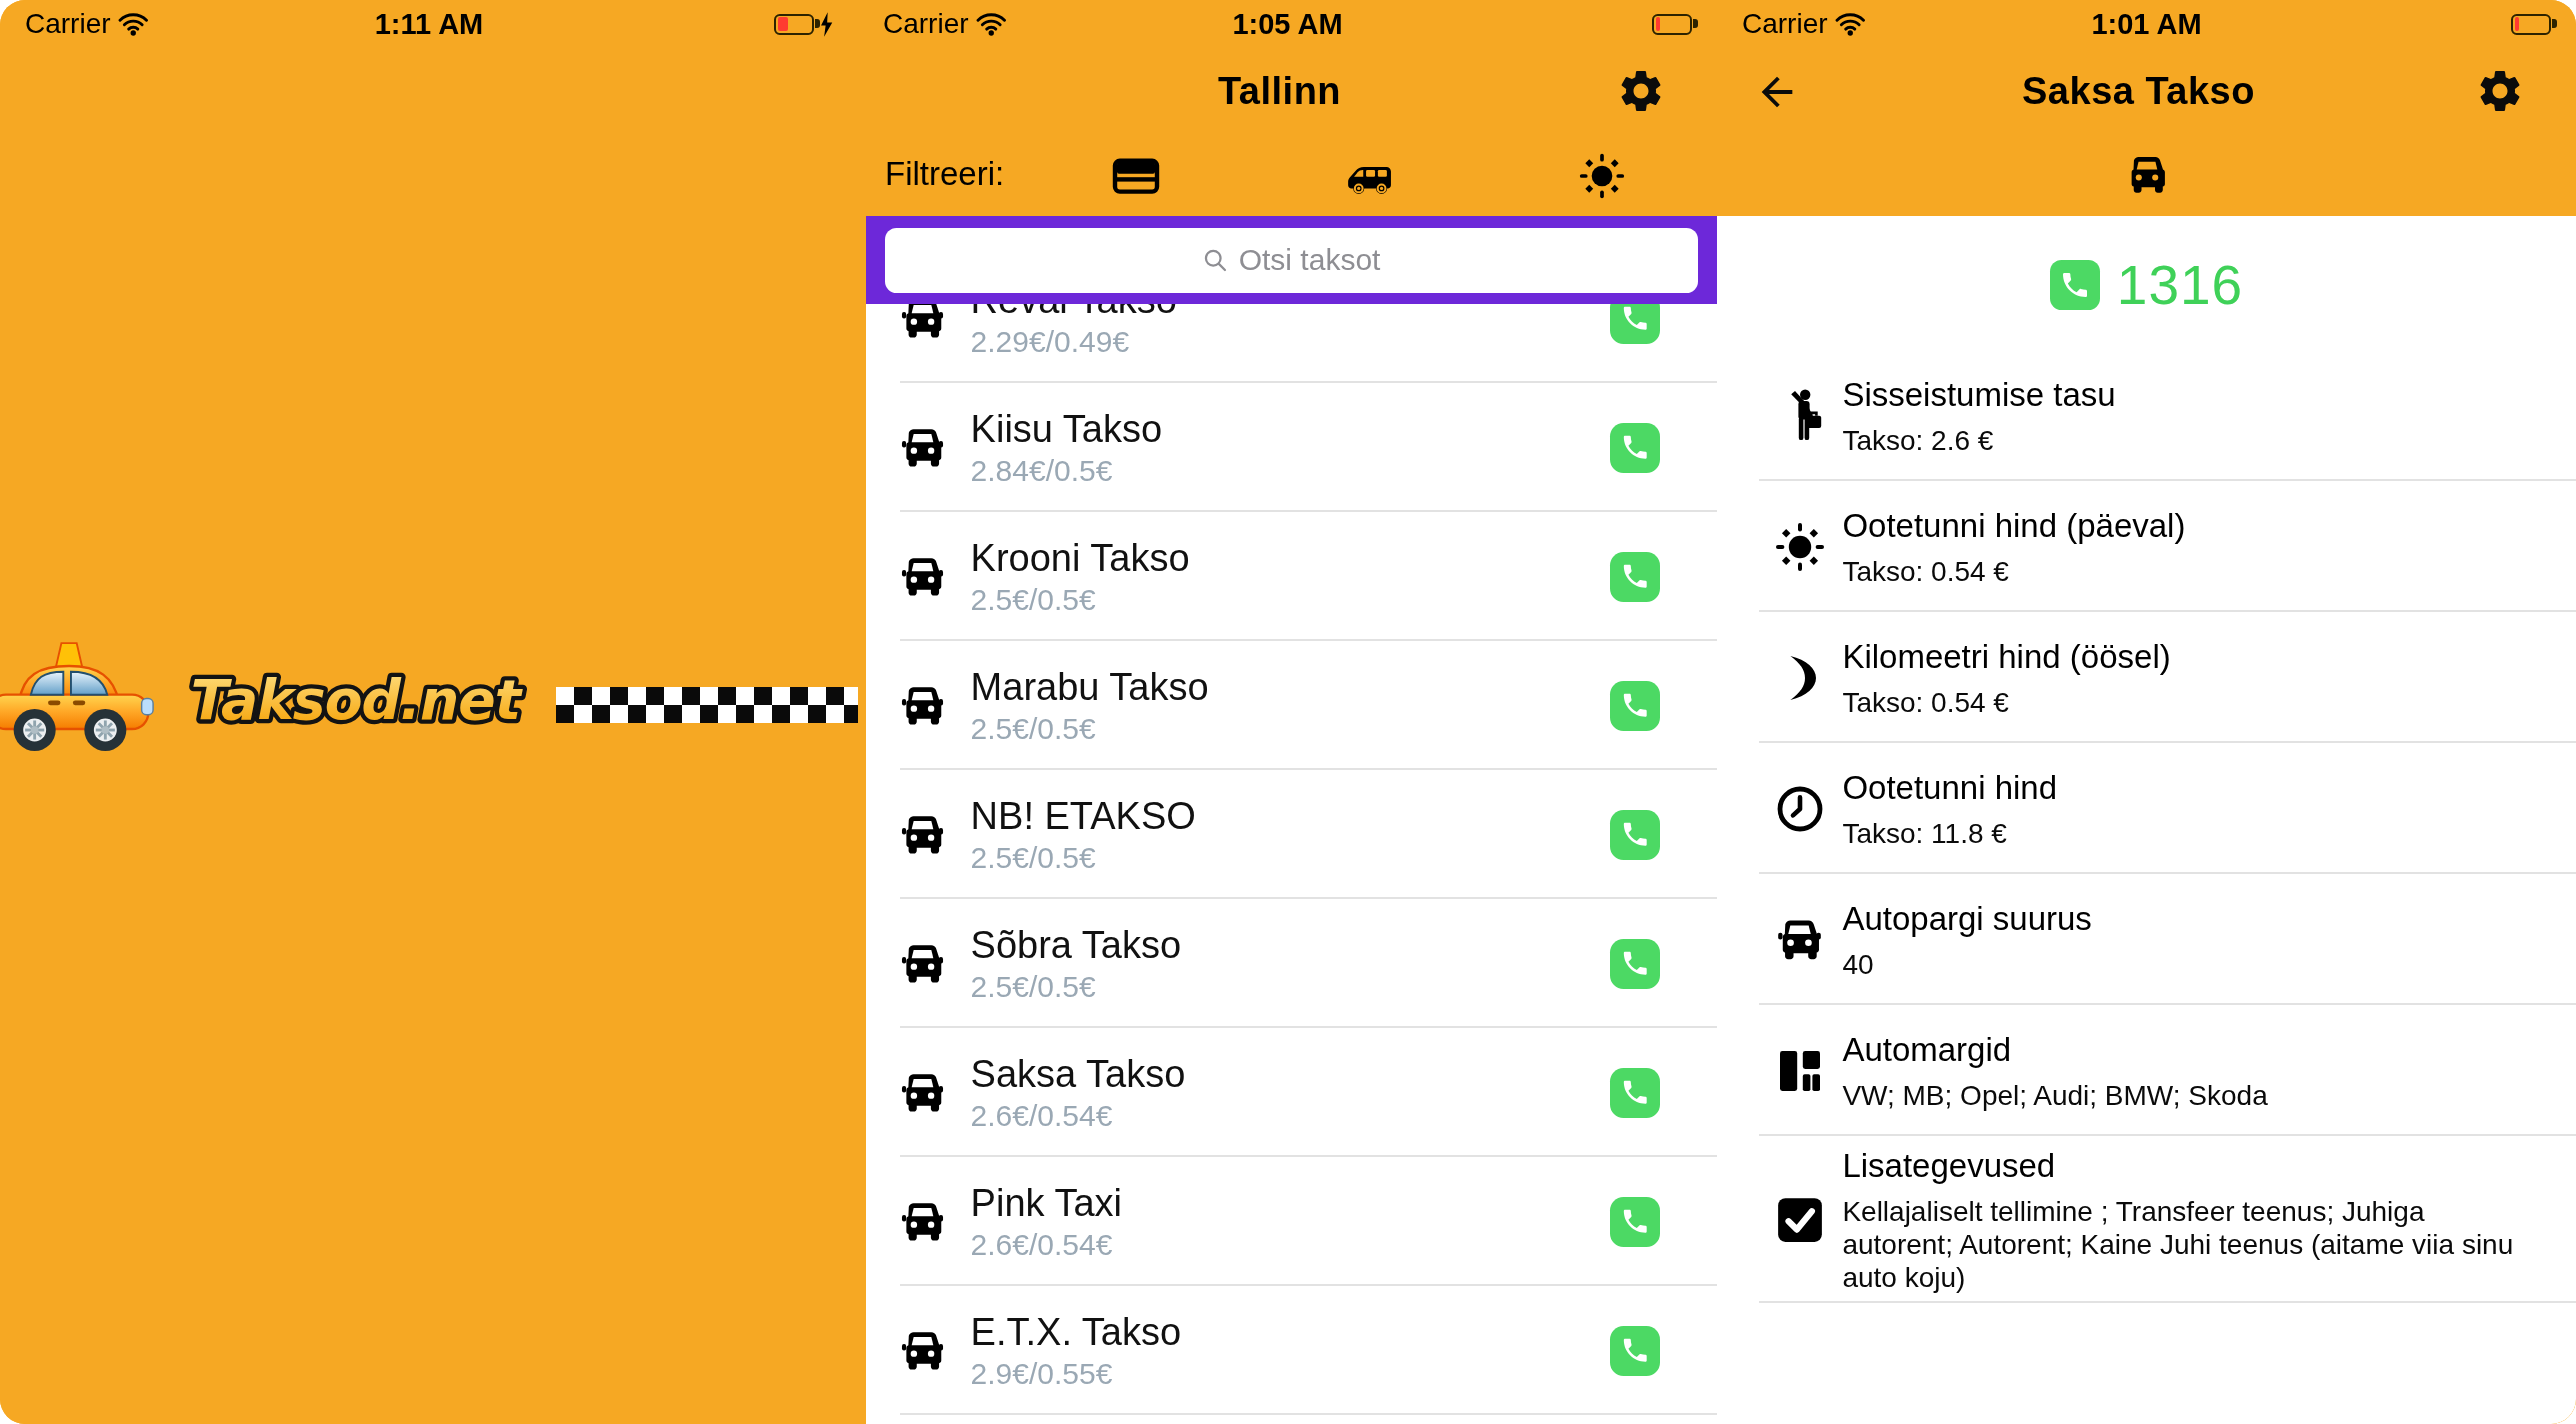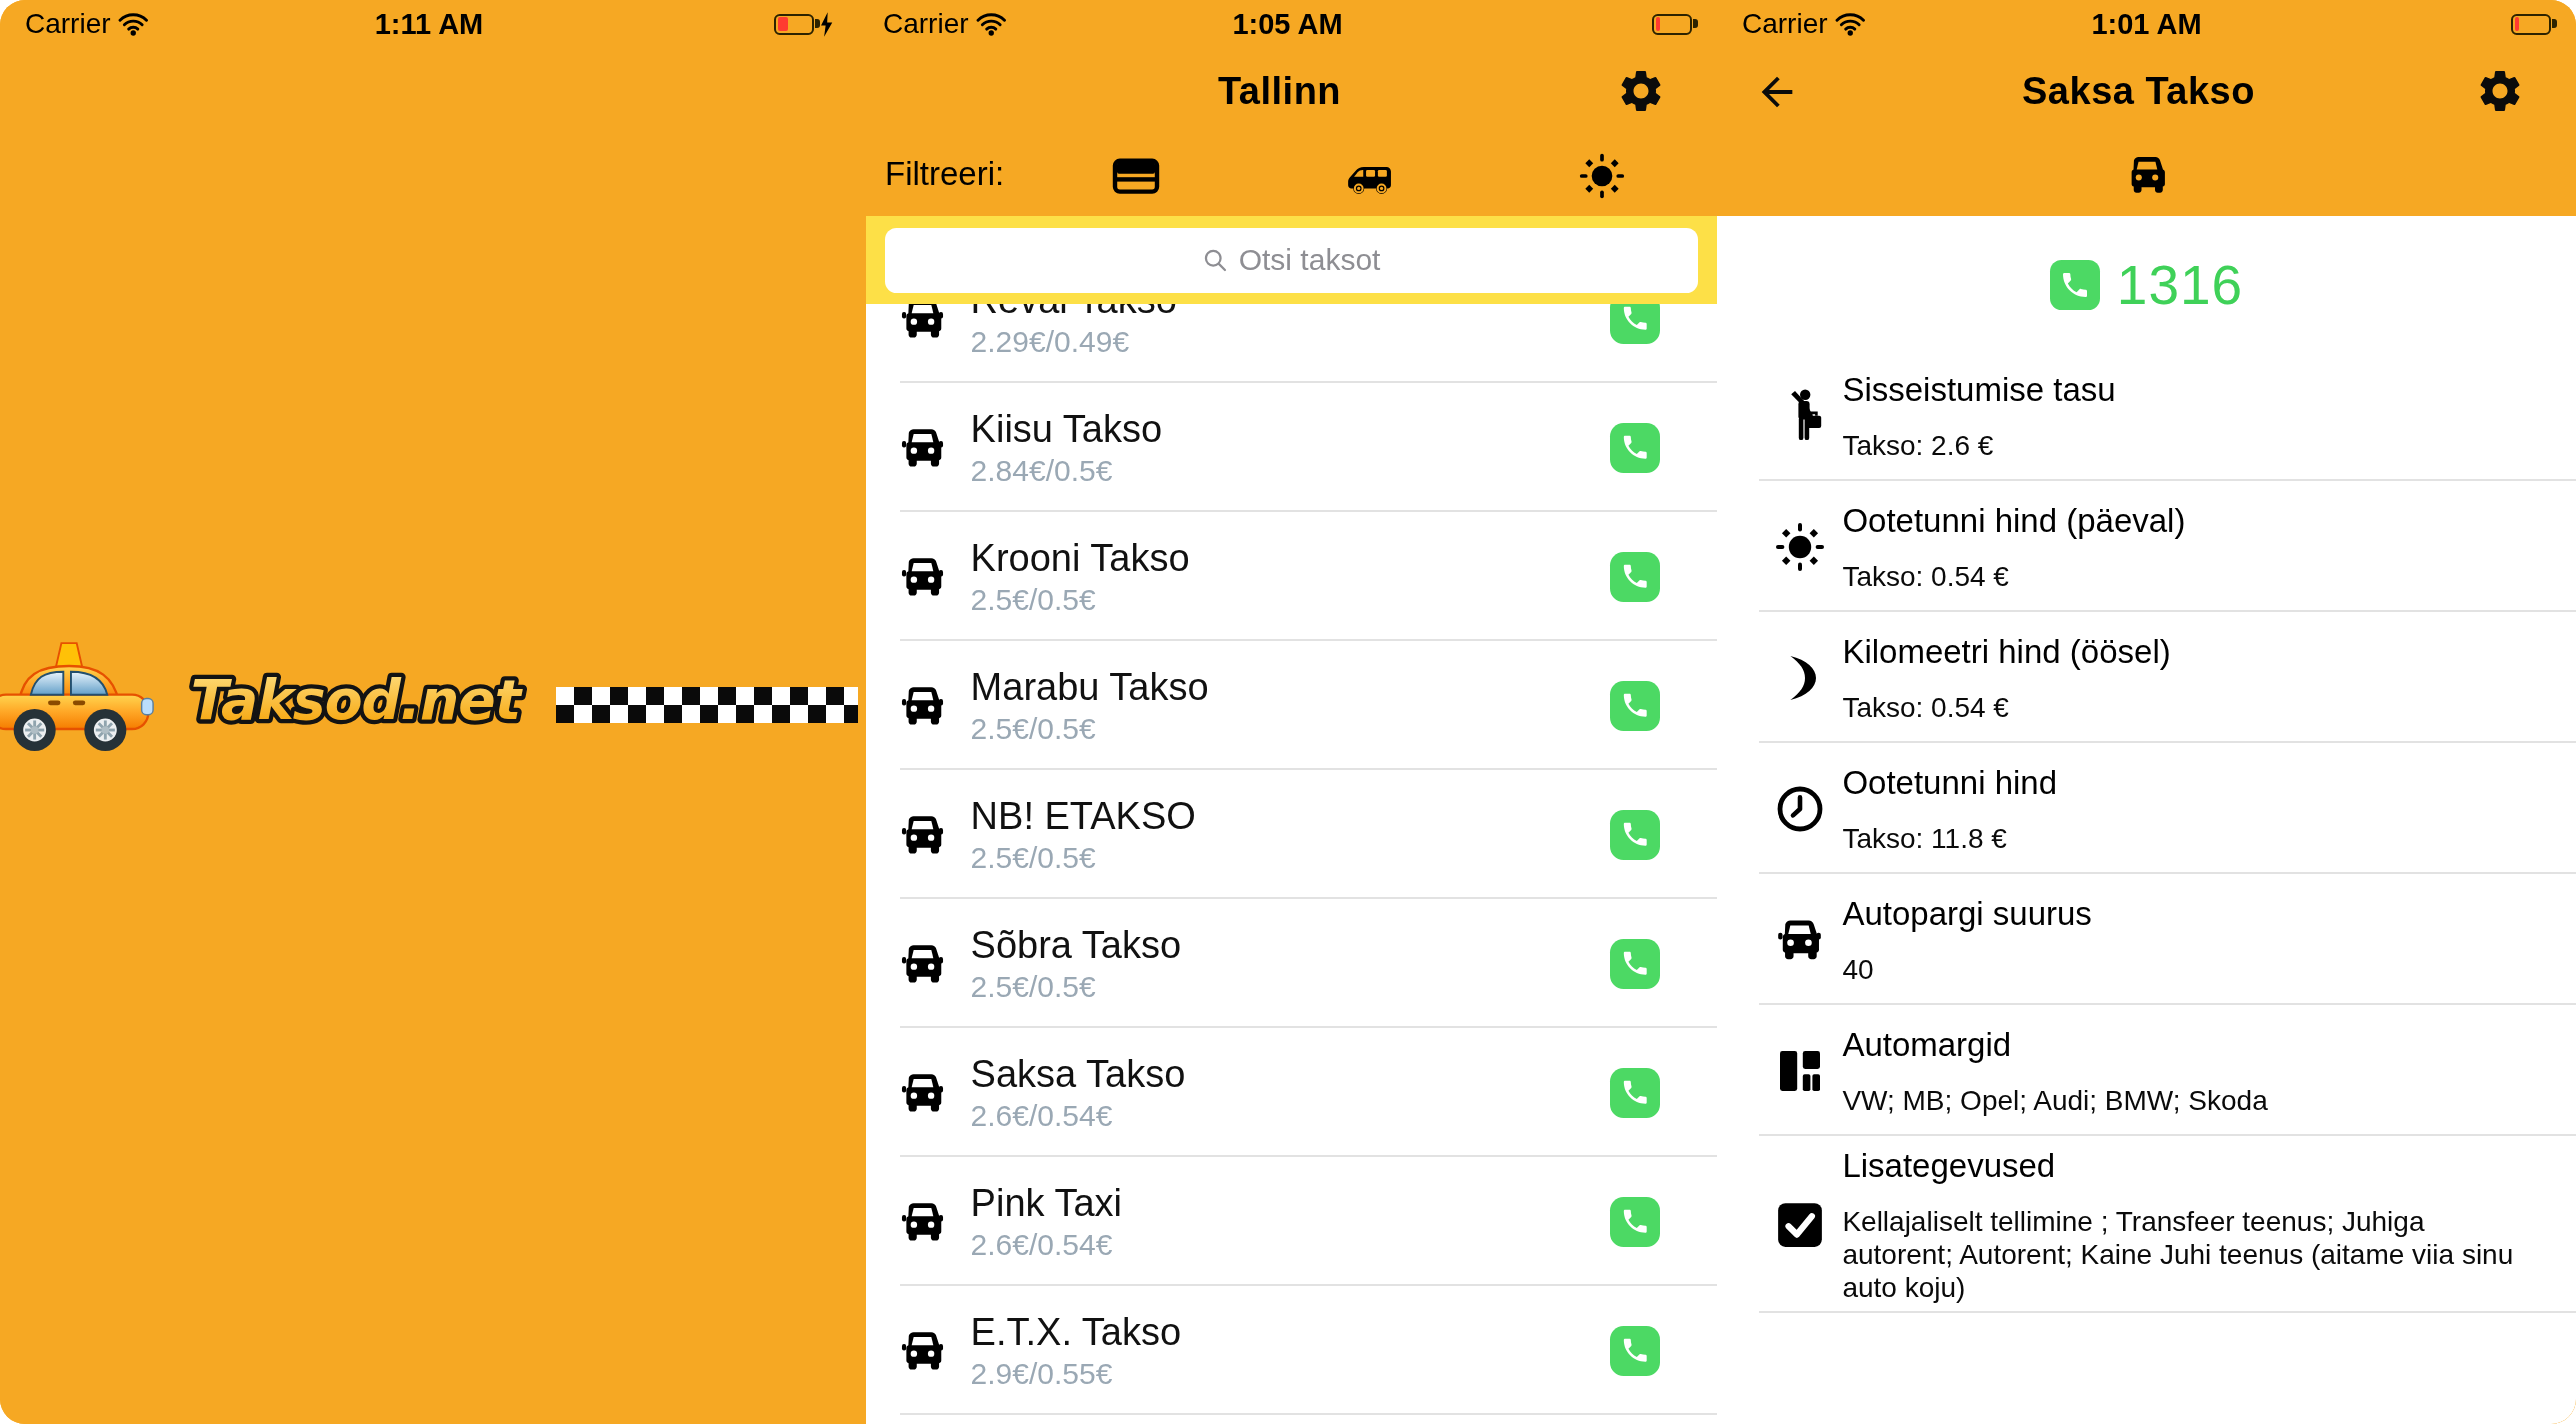--- a/index.html
+++ b/index.html
@@ -33,21 +33,21 @@
 
   
   .filter-row{position:absolute;top:134px;left:0;right:0;height:82px;z-index:5;}
   .filter-label{position:absolute;left:27px;top:21px;font-size:33px;}
   .filter-icon{position:absolute;top:15.3px;width:53px;height:53px;display:flex;align-items:center;justify-content:center;cursor:pointer;}
   .filter-icon.f1{left:251px;}
   .filter-icon.f2{left:483px;}
   .filter-icon.f3{left:717px;}
 
   .list-body{position:absolute;top:216px;left:7.6px;right:0;bottom:0;background:#fff;z-index:1;}
-  .search-strip{position:absolute;top:0;left:0;right:0;height:88px;background:#fde047;z-index:4;}
+  .search-strip{position:absolute;top:0;left:0;right:0;height:88px;background:#6d28d9;z-index:4;}
   .search-field{position:absolute;left:19px;right:19px;top:11.5px;height:65px;background:#fff;border-radius:11.5px;
     display:flex;align-items:center;justify-content:center;gap:9.5px;cursor:text;}
   .search-ph{font-size:30px;color:#8E8E93;}
 
   .rows{padding-top:38px;position:relative;z-index:1;}
   .trow{position:relative;height:129px;display:flex;align-items:center;background:#fff;}
   .trow::after{content:'';position:absolute;left:34px;right:0;bottom:0;height:1.9px;background:#E2E2E2;}
   .trow .caricon{width:55px;margin-left:29px;display:flex;align-items:center;justify-content:center;flex:none;}
   .trow .ttext{margin-left:21px;display:flex;flex-direction:column;}
   .tname{font-size:38px;color:#111;line-height:44px;}
@@ -60,21 +60,21 @@
   .detail-body{position:absolute;top:216px;left:0;right:0;bottom:0;background:#fff;z-index:1;}
   .phone-line{margin-top:37px;display:flex;align-items:center;justify-content:center;gap:17px;}
   .phone-badge{width:50px;height:50px;border-radius:11.5px;background:#4CD964;display:flex;align-items:center;justify-content:center;cursor:pointer;}
   .phone-number{font-size:55px;color:#3FD158;letter-spacing:1px;cursor:pointer;}
   .drows{margin-top:33px;}
   .drow{position:relative;display:flex;align-items:center;min-height:131px;padding:9.5px 25px 9.5px 53px;}
   .drow::after{content:'';position:absolute;left:42px;right:0;bottom:0;height:1.9px;background:#E2E2E2;}
   .dicon{width:59px;flex:none;display:flex;align-items:center;justify-content:center;}
   .dtext{margin-left:13.4px;display:flex;flex-direction:column;}
   .dtitle{font-size:33px;color:#000;line-height:40px;}
-  .dvalue{font-size:28px;color:#0a0a0a;line-height:33px;margin-top:19px;max-width:697px;}
+  .dvalue{font-size:28px;color:#0a0a0a;line-height:33px;margin-top:9px;max-width:697px;}
 
   
   .logo{position:absolute;left:50%;top:641px;transform:translateX(-50%);display:flex;flex-direction:row;align-items:center;}
   .logo-car{width:170px;height:115px;}
   .logo-text-svg{width:401px;height:76px;margin-top:3.8px;}
   .checker{width:317px;height:36px;margin-top:13.4px;
     background-image:repeating-conic-gradient(#0a0a0a 0% 25%, #ffffff 0% 50%);
     background-size:36px 36px;}
   svg{display:block;}
 </style>

